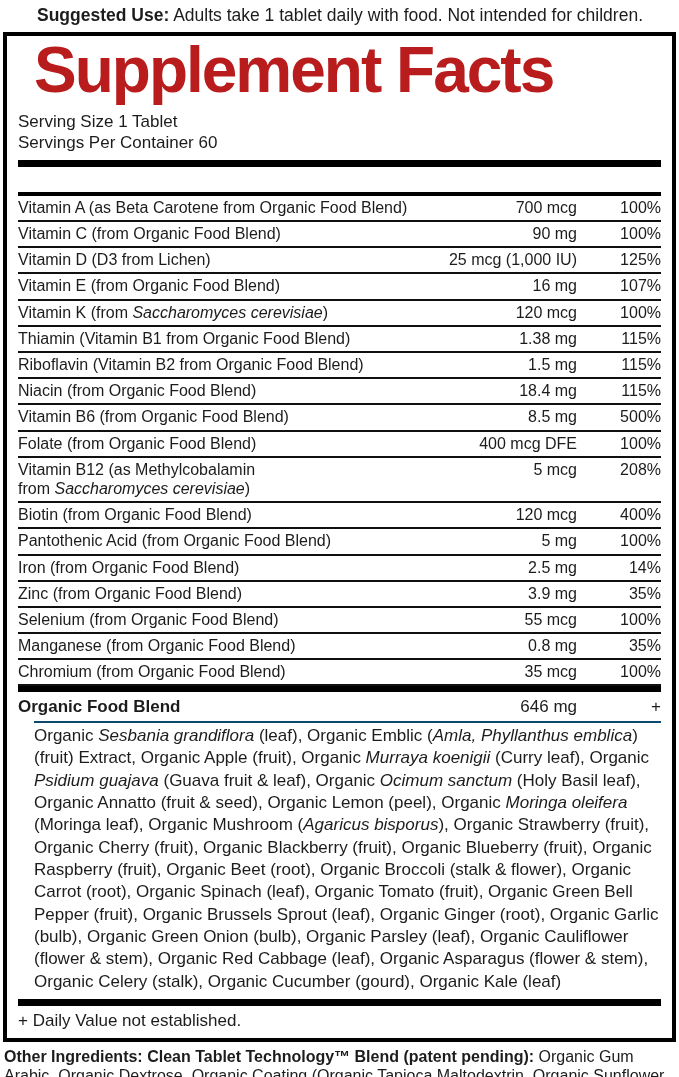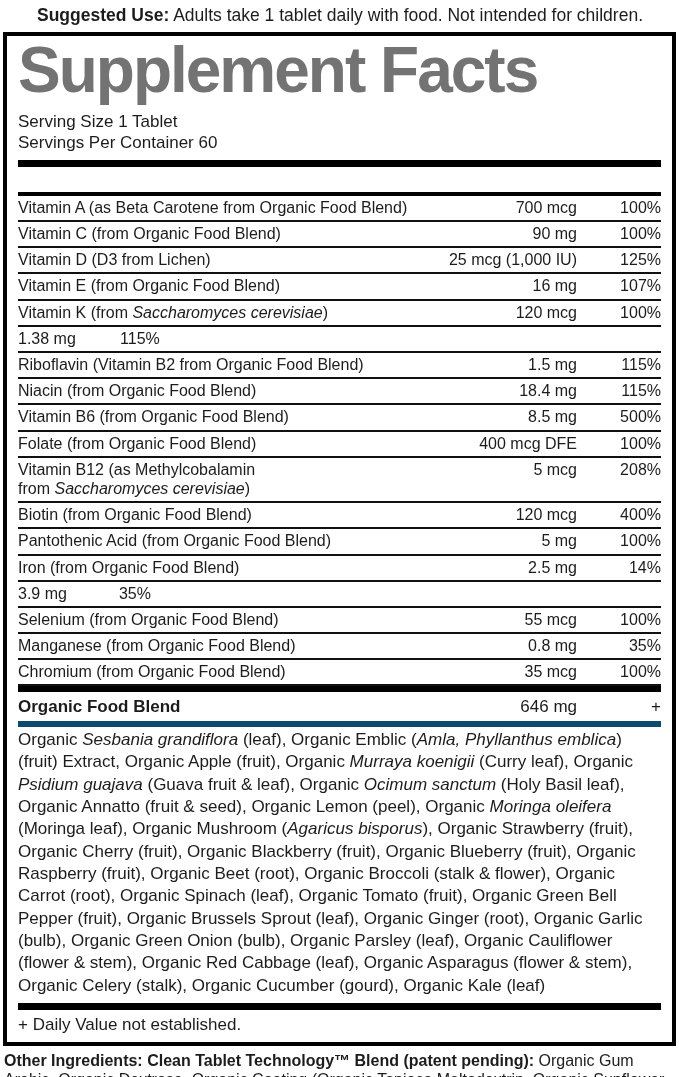--- a/index.html
+++ b/index.html
@@ -10,21 +10,21 @@
     font-family: "Liberation Sans", "DejaVu Sans", sans-serif;
     padding: 2px 3px 0 3px;
   }
   .suggested-use { font-size: 17.5px; line-height: 1.3; padding: 2px 0 5px 1px; text-align: center; }
   .bold { font-weight: bold; }
 
   .panel { border: 4px solid #000; padding: 2px 11px 0 11px; }
 
   .sf-title {
     font-size: 64px; font-weight: bold; letter-spacing: -2px;
-    line-height: 1.0; margin: 0 0 9px 0; white-space: nowrap; color: #737373;
+    line-height: 1.0; margin: 0 0 9px 16px; white-space: nowrap; color: #b91c1c;
   }
   .serving-line { font-size: 17px; line-height: 1.24; }
 
   .bar { background: #000; }
   .bar-7 { height: 7px; }
   .bar-6 { height: 6px; }
   .bar-4 { height: 4px; }
   .mt7 { margin-top: 7px; }
   .header-gap { height: 25px; }
 
@@ -36,21 +36,21 @@
   .nutrient-row .name { flex: 1 1 auto; padding-right: 6px; }
   .nutrient-row .amount { flex: 0 0 auto; white-space: nowrap; text-align: right; }
   .nutrient-row .dv { flex: 0 0 84px; width: 84px; text-align: right; white-space: nowrap; }
 
   .blend-row { display: flex; align-items: flex-start; font-size: 17px; line-height: 1.2; padding: 5px 0 3px 0; }
   .blend-row .name { flex: 1 1 auto; font-weight: bold; }
   .blend-row .amount { flex: 0 0 auto; white-space: nowrap; }
   .blend-row .dv { flex: 0 0 84px; width: 84px; text-align: right; }
 
   .blend-ingredients {
-    border-top: 6px solid #0c4a6e;
+    margin-left: 16px; border-top: 2px solid #0c4a6e;
     font-size: 17px; line-height: 1.315; padding: 2px 0 6px 0;
   }
   .footnote { font-size: 17px; line-height: 1.3; padding: 4px 0 6px 0; }
 
   .other-ingredients { font-size: 16px; line-height: 1.18; padding: 6px 0 0 1px; }
   i { font-style: italic; }
 </style>
 </head>
 <body>
 
@@ -96,20 +96,21 @@
     <span class="dv">107%</span>
   </div>
 
   <div class="nutrient-row">
     <span class="name">Vitamin K (from <i>Saccharomyces cerevisiae</i>)</span>
     <span class="amount">120 mcg</span>
     <span class="dv">100%</span>
   </div>
 
   <div class="nutrient-row">
+    <span class="name">Thiamin (Vitamin B1 from Organic Food Blend)</span>
     <span class="amount">1.38 mg</span>
     <span class="dv">115%</span>
   </div>
 
   <div class="nutrient-row">
     <span class="name">Riboflavin (Vitamin B2 from Organic Food Blend)</span>
     <span class="amount">1.5 mg</span>
     <span class="dv">115%</span>
   </div>
 
@@ -149,20 +150,21 @@
     <span class="dv">100%</span>
   </div>
 
   <div class="nutrient-row">
     <span class="name">Iron (from Organic Food Blend)</span>
     <span class="amount">2.5 mg</span>
     <span class="dv">14%</span>
   </div>
 
   <div class="nutrient-row">
+    <span class="name">Zinc (from Organic Food Blend)</span>
     <span class="amount">3.9 mg</span>
     <span class="dv">35%</span>
   </div>
 
   <div class="nutrient-row">
     <span class="name">Selenium (from Organic Food Blend)</span>
     <span class="amount">55 mcg</span>
     <span class="dv">100%</span>
   </div>
 

